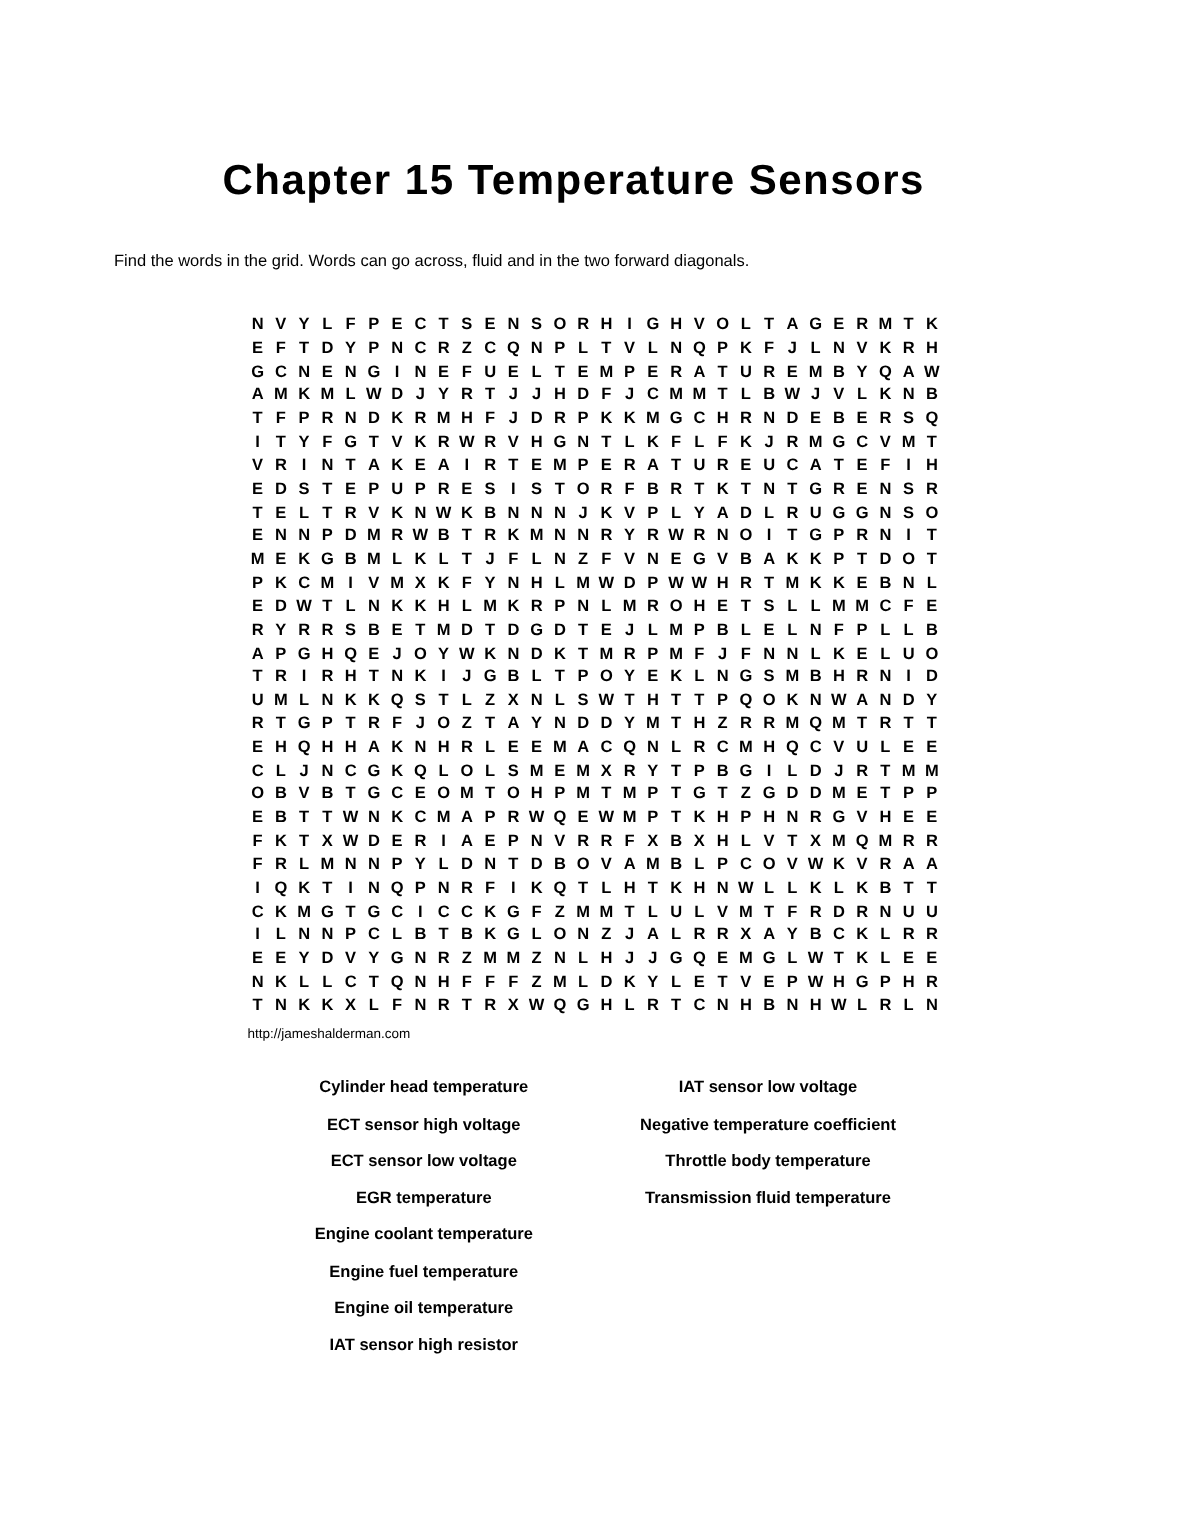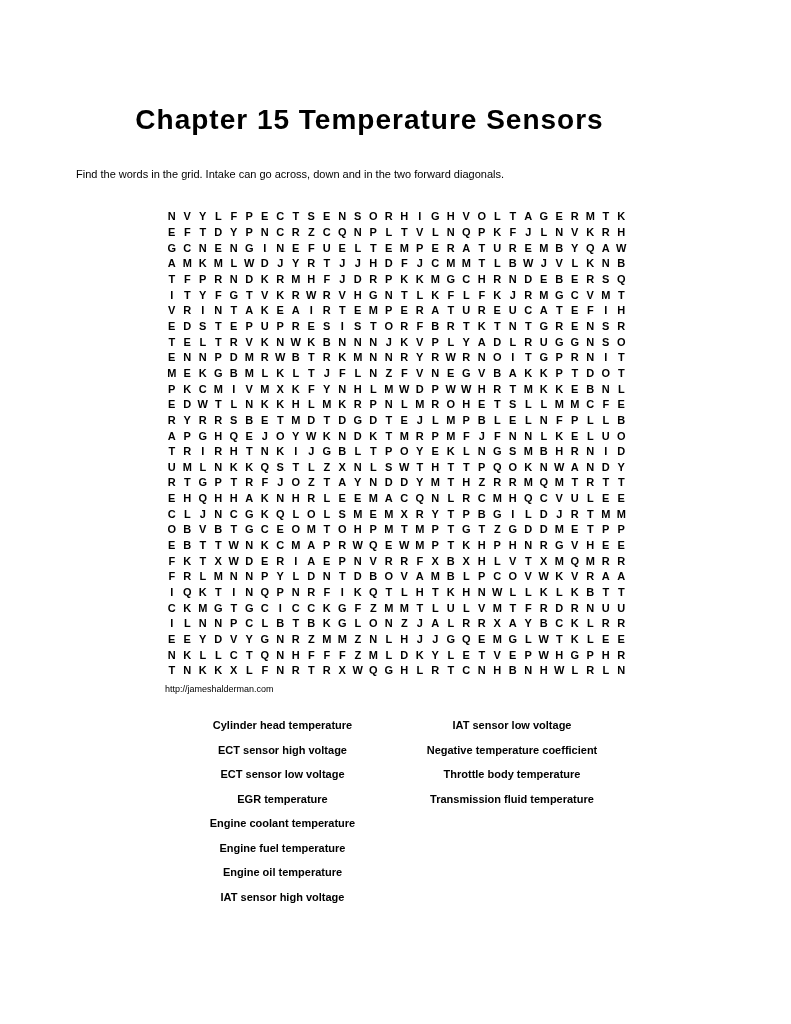--- a/index.html
+++ b/index.html
@@ -8,20 +8,21 @@
     background: #ffffff;
   }
   .page {
     position: relative;
     width: 739px;
     height: 1024px;
     background: #ffffff;
     font-family: "Liberation Sans", sans-serif;
     color: #000000;
     overflow: hidden;
+    padding-left: 26px;
   }
   .title {
     position: absolute;
     top: 104px;
     left: 0;
     width: 100%;
     margin: 0;
     text-align: center;
     font-size: 28px;
     font-weight: bold;
@@ -78,21 +79,21 @@
     font-size: 11px;
     font-weight: bold;
     color: #000000;
   }
 </style>
 </head>
 <body>
 
 <div class="page">
   <h1 class="title">Chapter 15 Temperature Sensors</h1>
-  <p class="instructions">Find the words in the grid. Intake can go across, down and in the two forward diagonals.</p>
+  <p class="instructions">Find the words in the grid. Words can go across, fluid and in the two forward diagonals.</p>
   <div class="grid" id="word-grid">
       <span class="cell">N</span>
       <span class="cell">V</span>
       <span class="cell">Y</span>
       <span class="cell">L</span>
       <span class="cell">F</span>
       <span class="cell">P</span>
       <span class="cell">E</span>
       <span class="cell">C</span>
       <span class="cell">T</span>
@@ -990,21 +991,21 @@
     </div>
   <div class="url">http://jameshalderman.com</div>
   <ul class="wordlist-col left" id="wordlist-left">
       <li>Cylinder head temperature</li>
       <li>ECT sensor high voltage</li>
       <li>ECT sensor low voltage</li>
       <li>EGR temperature</li>
       <li>Engine coolant temperature</li>
       <li>Engine fuel temperature</li>
       <li>Engine oil temperature</li>
-      <li>IAT sensor high voltage</li>
+      <li>IAT sensor high resistor</li>
     </ul>
   <ul class="wordlist-col right" id="wordlist-right">
       <li>IAT sensor low voltage</li>
       <li>Negative temperature coefficient</li>
       <li>Throttle body temperature</li>
       <li>Transmission fluid temperature</li>
     </ul>
 </div>
 
 </body></html>

